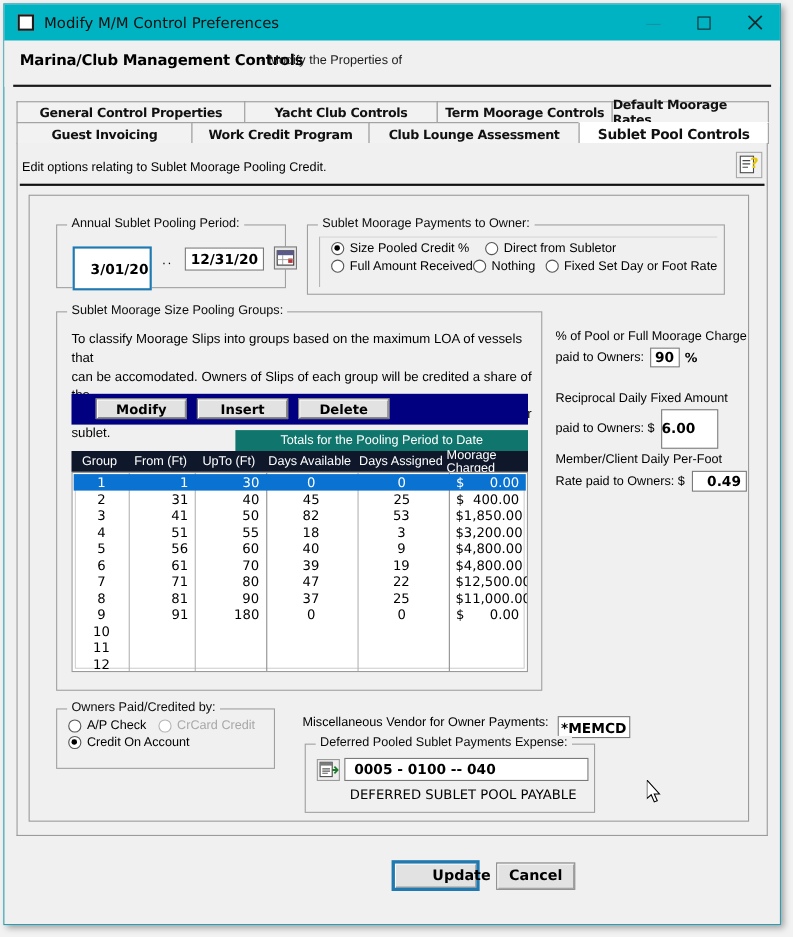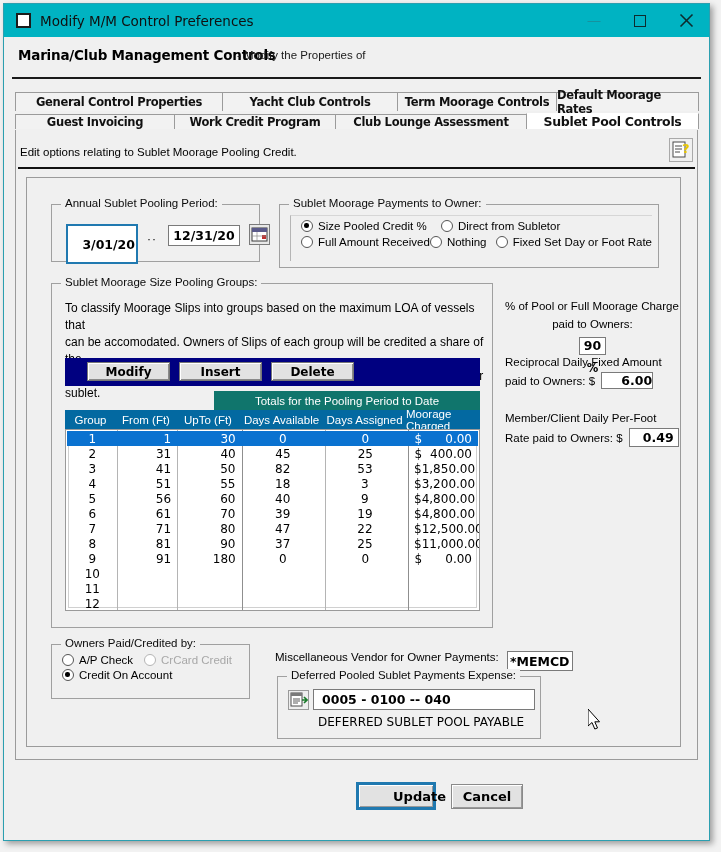--- a/index.html
+++ b/index.html
@@ -46,21 +46,21 @@
   
   .tabwrap{position:absolute;left:11px;top:88px;right:11px;}
   .tabrow{display:flex;height:19px;}
   .tab{
     background:#f2f2f2;border:1px solid #9b9b9b;border-bottom:none;
     display:flex;align-items:center;justify-content:center;
     font-family:"DejaVu Sans",sans-serif;font-weight:bold;font-size:11.5px;
     color:#111;box-sizing:border-box;margin-right:-1px;letter-spacing:-.3px;
   }
   .tab.active{background:#fff;border-color:#fff #9b9b9b #fff #9b9b9b;}
-  .tabrow2{display:flex;height:20px;align-items:center;}
+  .tabrow2{display:flex;height:20px;}
   .tabpanel{
     position:absolute;left:11px;top:126px;right:11px;height:630px;
     background:#f0f0f0;border:1px solid #9b9b9b;border-top:none;box-sizing:border-box;
   }
   .edit-note{position:absolute;left:16px;top:142px;font-size:11.5px;}
   .help-icon{
     position:absolute;right:16px;top:134px;width:24px;height:24px;
     background:#f0f0f0;border:1px solid #a9a9a9;box-sizing:border-box;
   }
   .hr-note{position:absolute;left:14px;right:14px;top:163px;height:2px;background:#111;}
@@ -108,21 +108,21 @@
     display:flex;align-items:center;justify-content:center;color:#000;
     box-sizing:border-box;
   }
   
   .gridbox{position:absolute;border:1px solid #9a9a9a;background:#fff;box-sizing:border-box;}
   .totbar{
     position:absolute;background:#10756c;color:#fff;font-size:11.5px;
     display:flex;align-items:center;justify-content:center;box-sizing:border-box;
   }
   .ghead{
-    position:absolute;background:#0369a1;color:#fff;font-size:11.5px;
+    position:absolute;background:#0f172a;color:#fff;font-size:11.5px;
     display:flex;box-sizing:border-box;
   }
   .ghead div{display:flex;align-items:center;justify-content:center;box-sizing:border-box;}
   .grow{display:flex;height:15px;font-family:"DejaVu Sans",sans-serif;font-size:12px;}
   .grow.sel{background:#0a72d0;color:#fff;}
   .gc{box-sizing:border-box;display:flex;align-items:center;}
   .gc.c{justify-content:center;}
   .gc.r{justify-content:flex-end;padding-right:6px;}
   .gc.dol{justify-content:space-between;padding-left:8px;padding-right:6px;}
   .vline{position:absolute;top:0;bottom:0;width:1px;background:#b4b4b4;}
@@ -445,34 +445,34 @@
                 <span></span>
                 <span></span>
               </div>
             </div>
           </div>
       </div>
     </div>
 
     <div class="rside" style="left:478px;top:120px;width:175px;">
       <div>% of Pool or Full Moorage Charge</div>
-      <div style="display:flex;align-items:center;gap:5px;margin-top:2px;flex-direction:column;">
+      <div style="display:flex;align-items:center;gap:5px;margin-top:2px;">
         <span>paid to Owners:</span>
         <span class="tin" style="width:27px;height:18px;justify-content:center;">
           <span>90</span>
         </span>
         <span style="font-weight:bold;font-family:'DejaVu Sans',sans-serif;">%</span>
       </div>
     </div>
 
     <div class="rside" style="left:478px;top:176px;width:175px;">
       <div>Reciprocal Daily Fixed Amount</div>
       <div style="display:flex;align-items:center;gap:6px;margin-top:2px;">
         <span>paid to Owners: $</span>
-        <span class="tin" style="width:52px;height:17px;justify-content:flex-end;padding-right:0;">
+        <span class="tin" style="width:52px;height:36px;justify-content:flex-end;padding-right:20px;">
           <span>6.00</span>
         </span>
       </div>
     </div>
 
     <div class="rside" style="left:478px;top:232px;width:185px;">
       <div>Member/Client Daily Per-Foot</div>
       <div style="display:flex;align-items:center;gap:6px;margin-top:2px;">
         <span>Rate paid to Owners: $</span>
         <span class="tin" style="width:50px;height:19px;justify-content:flex-end;padding-right:4px;">

